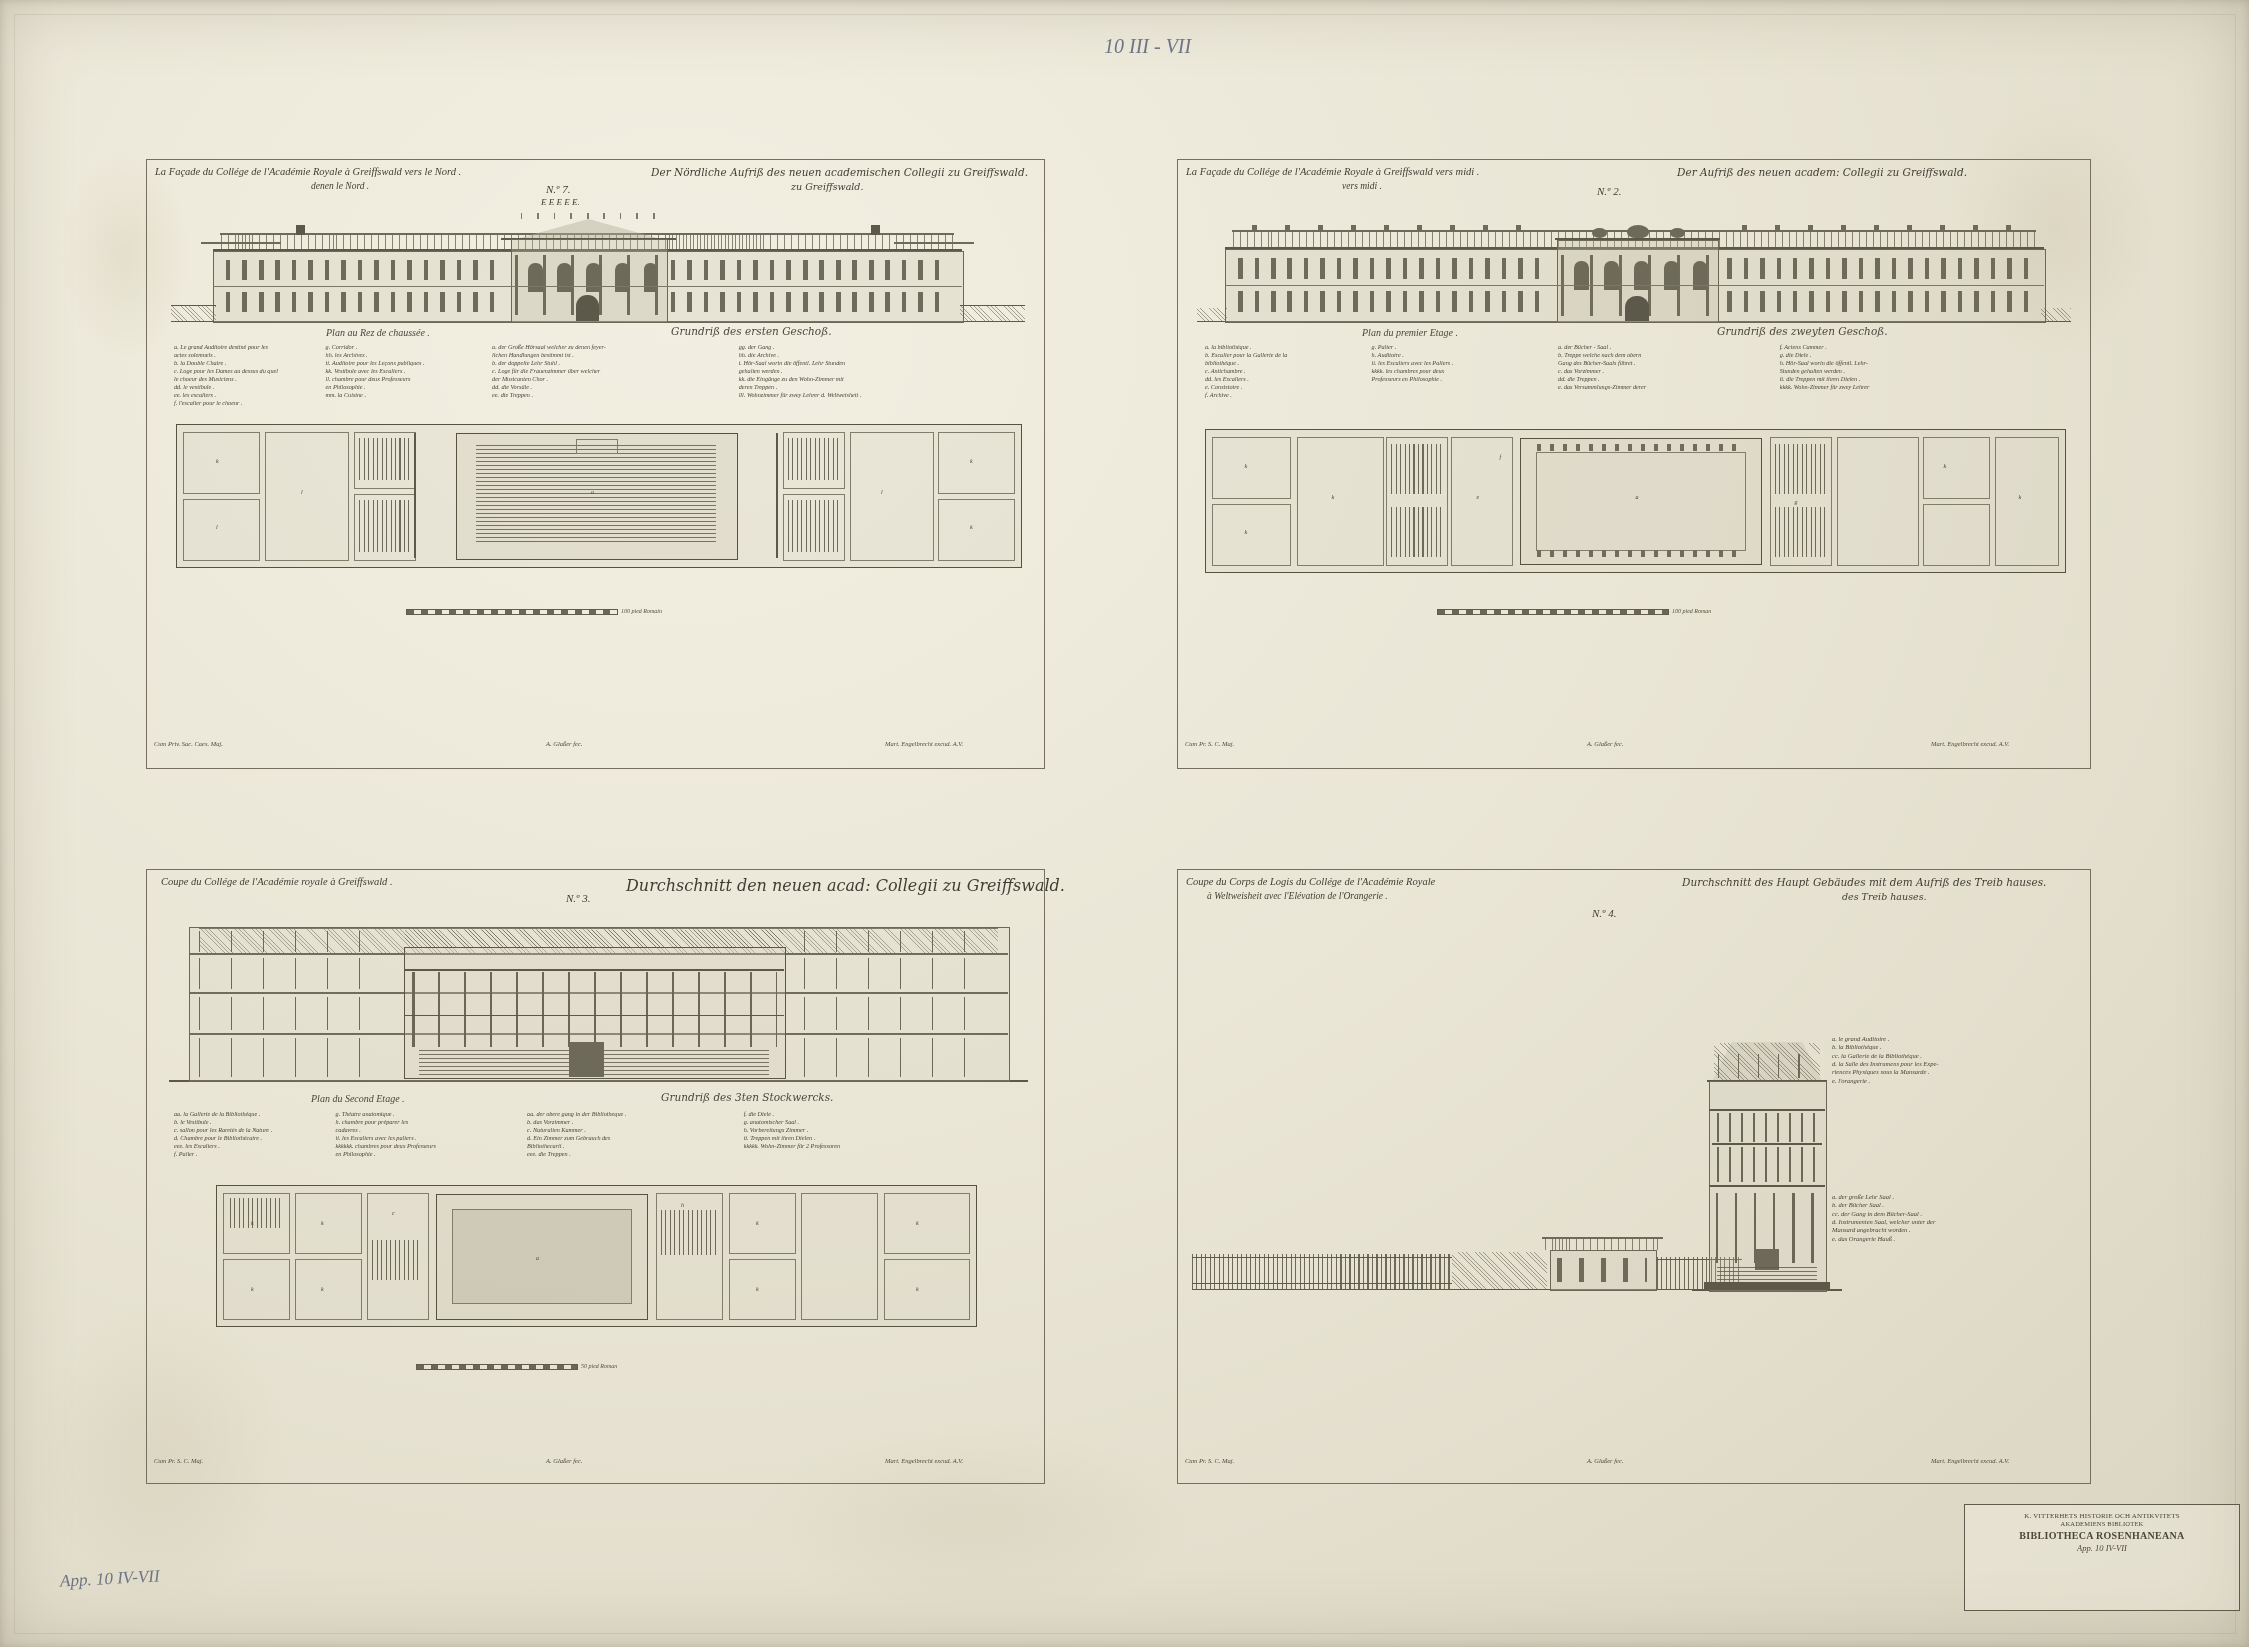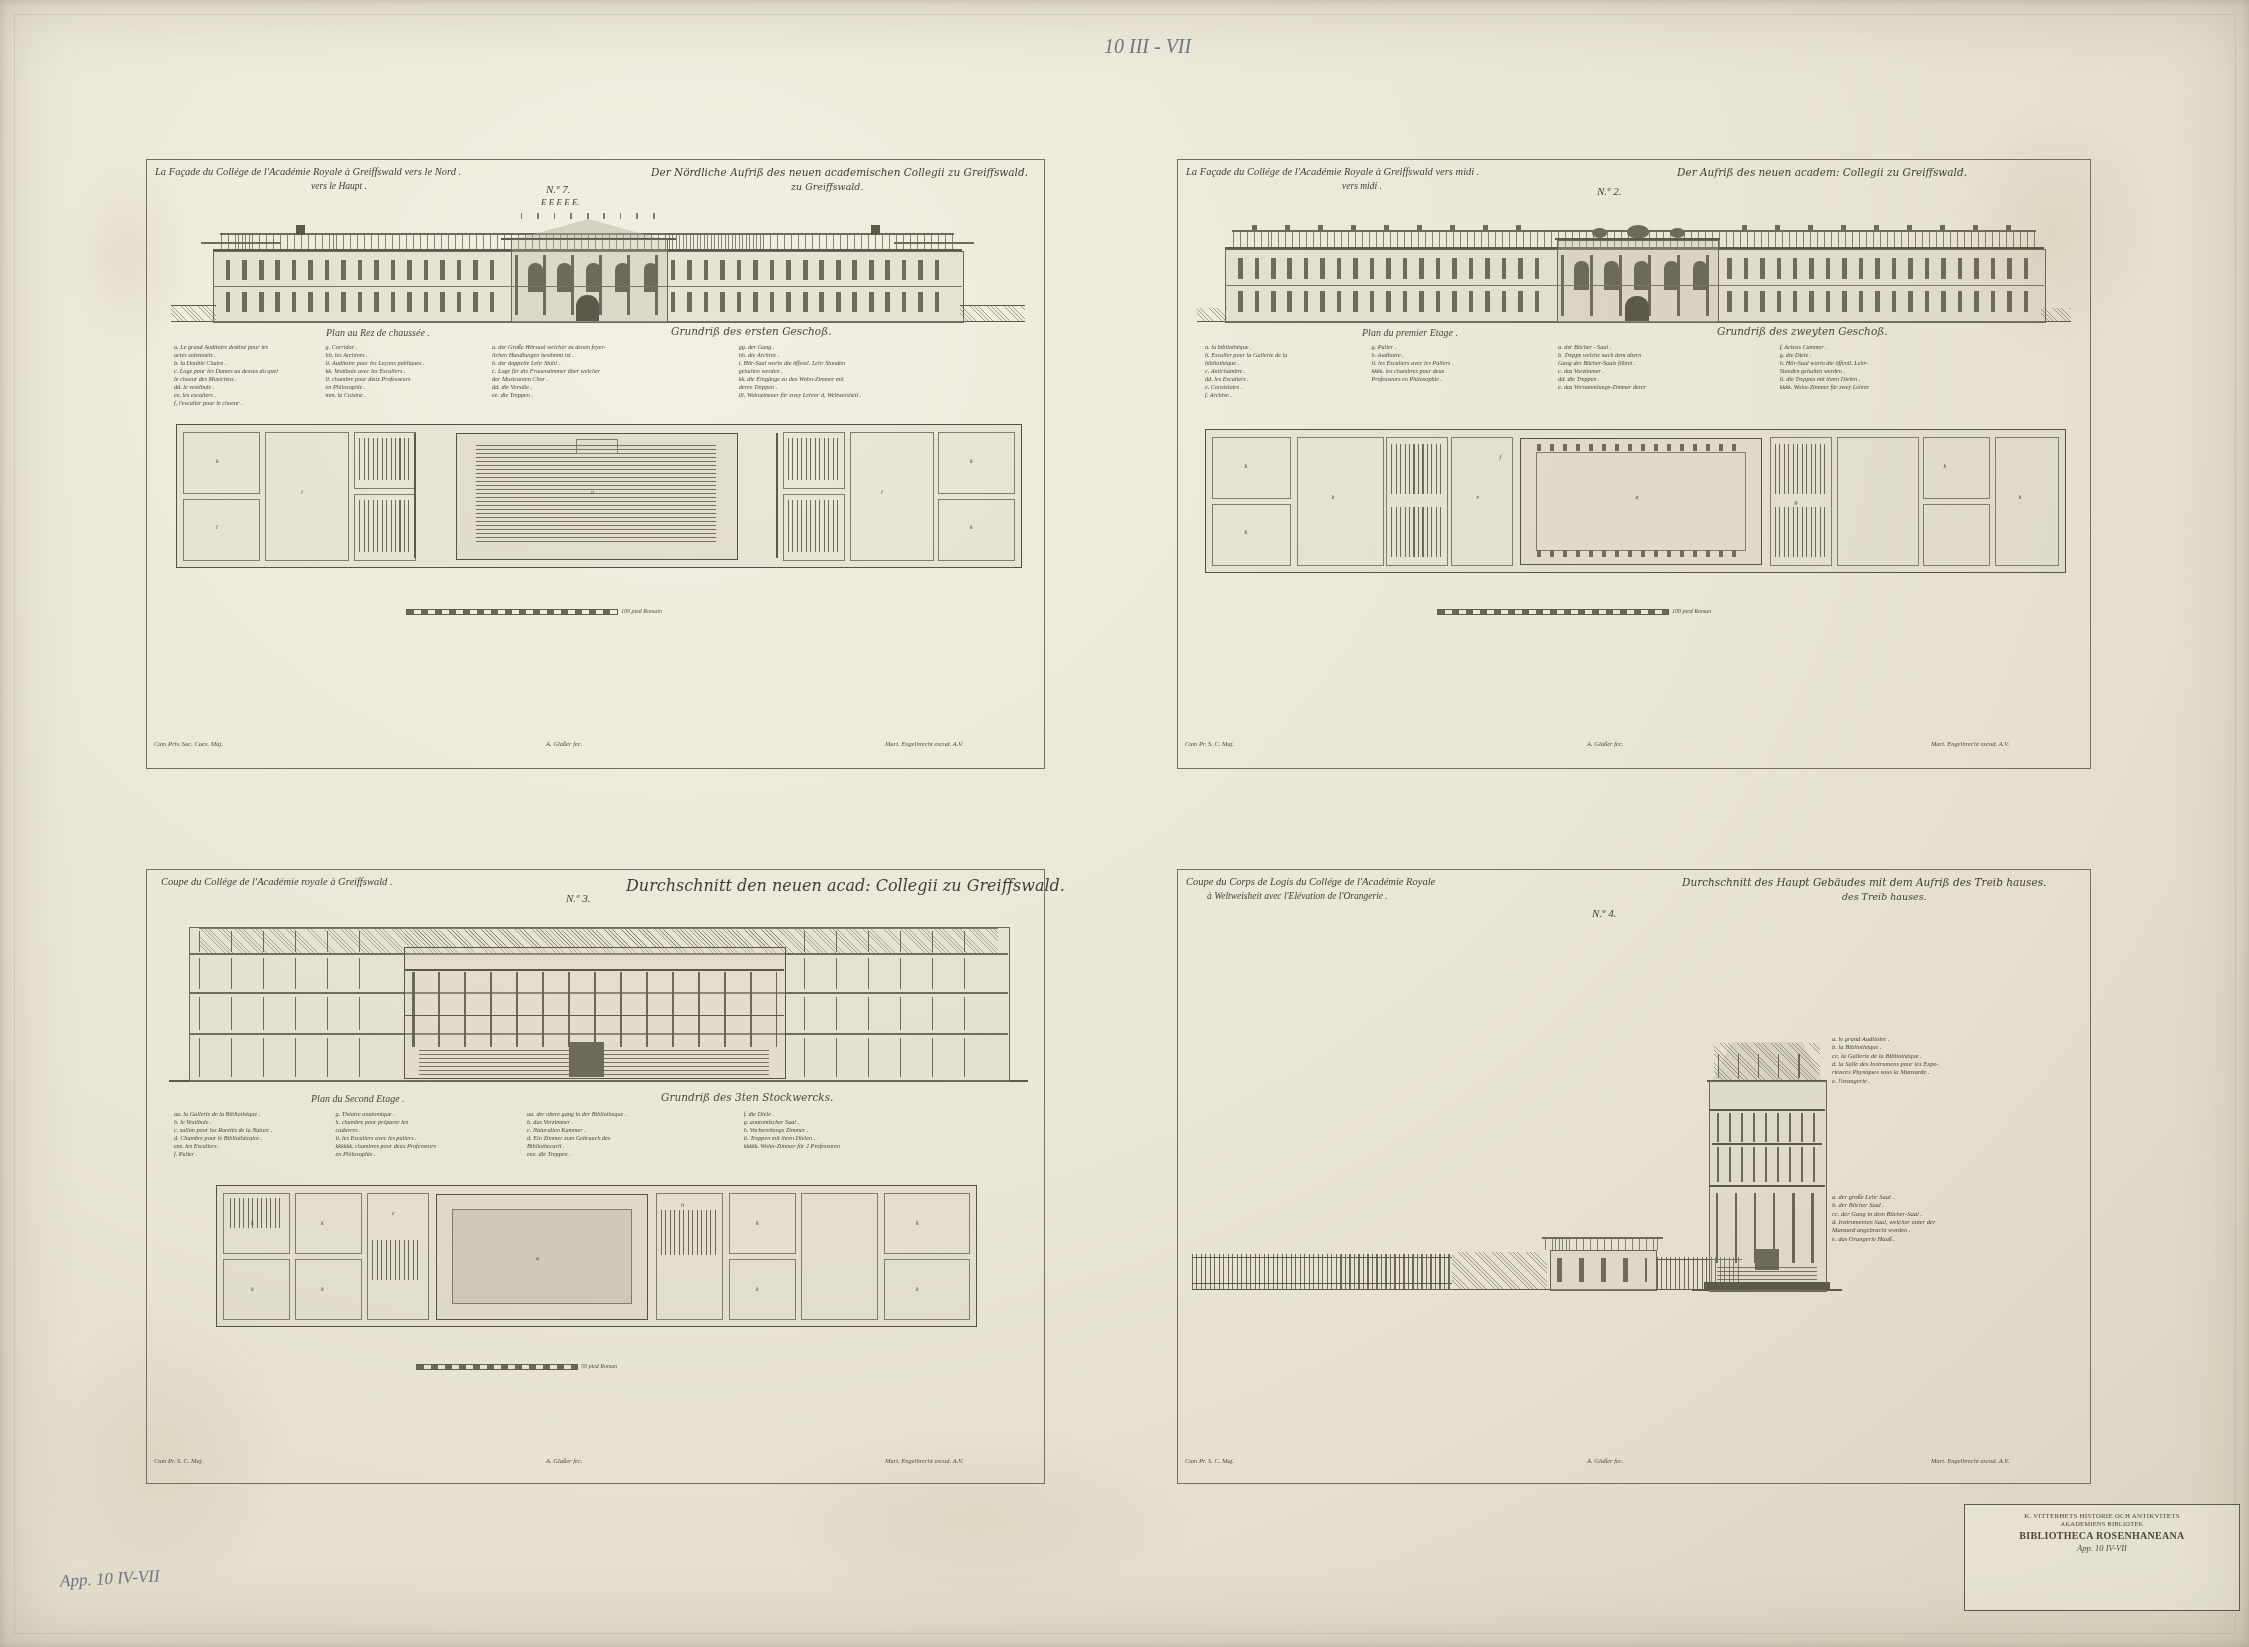--- a/index.html
+++ b/index.html
@@ -132,21 +132,21 @@
   <div class="pencil" style="left:1104px;top:35px;font-size:20px;">10 III - VII</div>
   <div class="pencil" style="left:60px;top:1569px;font-size:17px;transform:rotate(-3deg);">App. 10 IV-VII</div>
 
   <div class="plate" style="left:146px;top:159px;width:899px;height:610px;">
     <div class="border"></div>
 
     <div class="ttl cal" style="left:9px;top:7px;font-size:10.5px;">La Façade du Collége de l'Académie Royale à Greiffswald vers le Nord .</div>
     <div class="ttl frak" style="left:505px;top:7px;font-size:10.5px;">Der Nördliche Aufriß des neuen academischen Collegii zu Greiffswald.</div>
     <div class="ttl cal" style="left:400px;top:24px;font-size:11px;">N.º 7.</div>
     <div class="ttl cal" style="left:395px;top:38px;font-size:9px;">E E E E E.</div>
-    <div class="ttl cal" style="left:165px;top:22px;font-size:9.5px;">vers le Haupt .</div>
+    <div class="ttl cal" style="left:165px;top:22px;font-size:9.5px;">denen le Nord .</div>
     <div class="ttl frak" style="left:645px;top:22px;font-size:9.5px;">zu Greiffswald.</div>
 
     <div class="facade-wrap" style="left:25px;top:48px;width:854px;height:115px;">
 
       <div class="ink" style="left:0;top:114px;width:854px;height:1px;"></div>
 
       <div class="ink2" style="left:49px;top:26px;width:734px;height:2px;"></div>
       <div class="roofhatch" style="left:50px;top:28px;width:732px;height:14px;"></div>
       <div class="ink" style="left:42px;top:42px;width:749px;height:2.5px;"></div>
 

